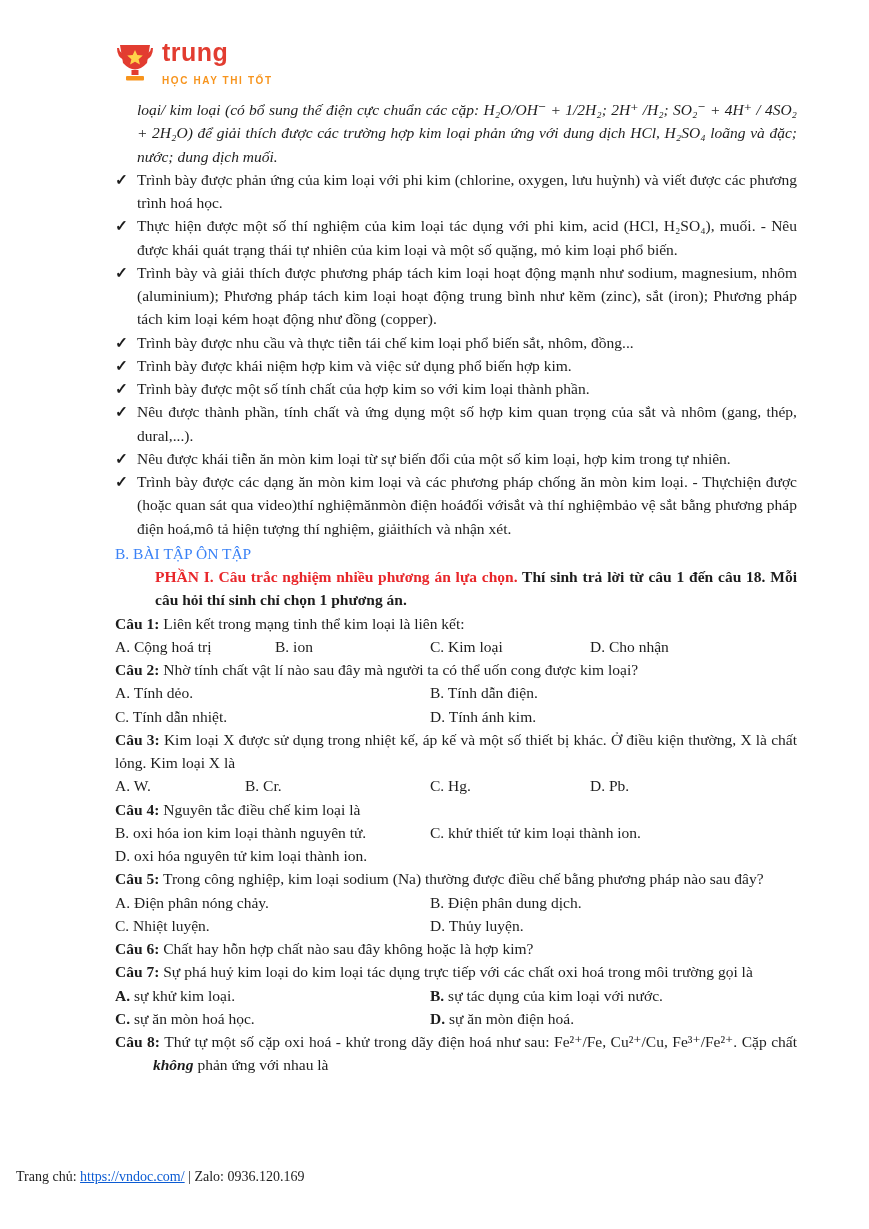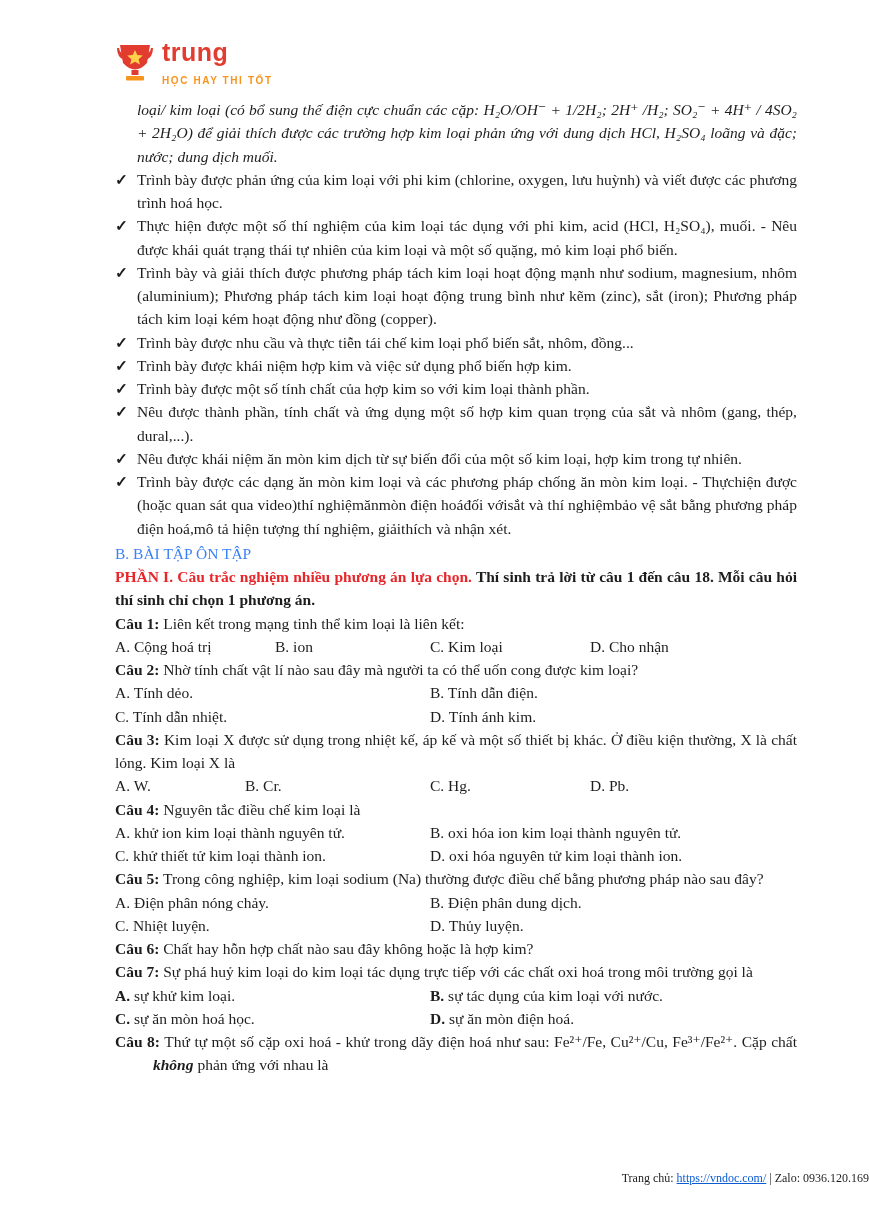--- a/index.html
+++ b/index.html
@@ -17,34 +17,34 @@
   .logo { display:flex; align-items:center; gap:7px; margin-bottom:10px; height:48px; }
   .logo-icon { width:40px; height:42px; flex:0 0 auto; }
   .brand-block { display:flex; flex-direction:column; justify-content:center; }
   .brand { color:#e23c30; font-weight:bold; font-size:25px; line-height:1; letter-spacing:.5px; font-family:"Liberation Sans","DejaVu Sans",sans-serif; }
   .tagline { color:#f7941d; font-weight:bold; font-size:10px; letter-spacing:1.6px; margin-top:8px; font-family:"Liberation Sans","DejaVu Sans",sans-serif; }
   
   .intro { padding-left:22px; text-align:justify;font-style:italic; }
   .bullet { position:relative; padding-left:22px; text-align:justify; }
   .bullet .check { position:absolute; left:0; top:0; font-weight:bold; }
   .section-b { color:#3b82f6; font-weight:normal; margin-top:2px; }
-  .phan { text-align:justify; font-weight:bold; }
+  .phan { text-align:justify; font-weight:bold;margin-left:40px; }
   .phan .red { color:#e8262a; }
   .question { text-align:justify; }
   .q-label { font-weight:bold; }
   .bi { font-weight:bold; font-style:italic;margin-left:38px; }
   .options { display:grid; }
   .opt-4a { grid-template-columns:160px 155px 160px 1fr; }
   .opt-4b { grid-template-columns:130px 185px 160px 1fr; }
   .opt-2  { grid-template-columns:315px 1fr; }
   .bold-letters .letter { font-weight:bold; }
   
   .footer {
     position:absolute; left:16px; right:0; bottom:42px;
-    text-align:right; font-size:12px; color:#1d1d1d;
+    text-align:left; font-size:14px; color:#1d1d1d;
   }
   .footer a, .footer .link { color:#0b5bd3; text-decoration:underline; cursor:pointer; }
 </style>
 </head>
 <body>
 
 <div class="page">
 
   <div class="logo">
     <svg class="logo-icon" viewBox="0 0 40 42" xmlns="http://www.w3.org/2000/svg">
@@ -64,21 +64,21 @@
   <p class="intro">loại/ kim loại (có bổ sung thế điện cực chuẩn các cặp: H₂O/OH⁻ + 1/2H₂; 2H⁺ /H₂; SO₂⁻ + 4H⁺ / 4SO₂ + 2H₂O) để giải thích được các trường hợp kim loại phản ứng với dung dịch HCl, H₂SO₄ loãng và đặc; nước; dung dịch muối.</p>
 
   <div>
       <p class="bullet"><span class="check">✓</span><span>Trình bày được phản ứng của kim loại với phi kim (chlorine, oxygen, lưu huỳnh) và viết được các phương trình hoá học.</span></p>
       <p class="bullet"><span class="check">✓</span><span>Thực hiện được một số thí nghiệm của kim loại tác dụng với phi kim, acid (HCl, H₂SO₄), muối. - Nêu được khái quát trạng thái tự nhiên của kim loại và một số quặng, mỏ kim loại phổ biến.</span></p>
       <p class="bullet"><span class="check">✓</span><span>Trình bày và giải thích được phương pháp tách kim loại hoạt động mạnh như sodium, magnesium, nhôm (aluminium); Phương pháp tách kim loại hoạt động trung bình như kẽm (zinc), sắt (iron); Phương pháp tách kim loại kém hoạt động như đồng (copper).</span></p>
       <p class="bullet"><span class="check">✓</span><span>Trình bày được nhu cầu và thực tiễn tái chế kim loại phổ biến sắt, nhôm, đồng...</span></p>
       <p class="bullet"><span class="check">✓</span><span>Trình bày được khái niệm hợp kim và việc sử dụng phổ biến hợp kim.</span></p>
       <p class="bullet"><span class="check">✓</span><span>Trình bày được một số tính chất của hợp kim so với kim loại thành phần.</span></p>
       <p class="bullet"><span class="check">✓</span><span>Nêu được thành phần, tính chất và ứng dụng một số hợp kim quan trọng của sắt và nhôm (gang, thép, dural,...).</span></p>
-      <p class="bullet"><span class="check">✓</span><span>Nêu được khái niệm ăn mòn kim dịch từ sự biến đổi của một số kim loại, hợp kim trong tự nhiên.</span></p>
+      <p class="bullet"><span class="check">✓</span><span>Nêu được khái tiễn ăn mòn kim loại từ sự biến đổi của một số kim loại, hợp kim trong tự nhiên.</span></p>
       <p class="bullet"><span class="check">✓</span><span>Trình bày được các dạng ăn mòn kim loại và các phương pháp chống ăn mòn kim loại. - Thựchiện được (hoặc quan sát qua video)thí nghiệmănmòn điện hoáđối vớisắt và thí nghiệmbảo vệ sắt bằng phương pháp điện hoá,mô tả hiện tượng thí nghiệm, giảithích và nhận xét.</span></p>
     </div>
 
   <p class="section-b">B. BÀI TẬP ÔN TẬP</p>
 
   <p class="phan"><span class="red">PHẦN I. Câu trắc nghiệm nhiều phương án lựa chọn.</span><span> Thí sinh trả lời từ câu 1 đến câu 18. Mỗi câu hỏi thí sinh chỉ chọn 1 phương án.</span></p>
 
   <div>
       <p class="question"><span class="q-label">Câu 1:</span><span> Liên kết trong mạng tinh thể kim loại là liên kết:</span></p>
       <div class="options opt-4a">
@@ -96,21 +96,20 @@
       </div>
       <p class="question"><span class="q-label">Câu 3:</span><span> Kim loại X được sử dụng trong nhiệt kế, áp kế và một số thiết bị khác. Ở điều kiện thường, X là chất lỏng. Kim loại X là</span></p>
       <div class="options opt-4b">
         <div class="option"><span class="letter">A.</span><span> W.</span></div>
         <div class="option"><span class="letter">B.</span><span> Cr.</span></div>
         <div class="option"><span class="letter">C.</span><span> Hg.</span></div>
         <div class="option"><span class="letter">D.</span><span> Pb.</span></div>
       </div>
       <p class="question"><span class="q-label">Câu 4:</span><span> Nguyên tắc điều chế kim loại là</span></p>
       <div class="options opt-2">
-        <div class="option"><span class="letter">A.</span><span> khử ion kim loại thành nguyên tử.</span></div>
         <div class="option"><span class="letter">B.</span><span> oxi hóa ion kim loại thành nguyên tử.</span></div>
         <div class="option"><span class="letter">C.</span><span> khử thiết tử kim loại thành ion.</span></div>
         <div class="option"><span class="letter">D.</span><span> oxi hóa nguyên tử kim loại thành ion.</span></div>
       </div>
       <p class="question"><span class="q-label">Câu 5:</span><span> Trong công nghiệp, kim loại sodium (Na) thường được điều chế bằng phương pháp nào sau đây?</span></p>
       <div class="options opt-2">
         <div class="option"><span class="letter">A.</span><span> Điện phân nóng chảy.</span></div>
         <div class="option"><span class="letter">B.</span><span> Điện phân dung dịch.</span></div>
         <div class="option"><span class="letter">C.</span><span> Nhiệt luyện.</span></div>
         <div class="option"><span class="letter">D.</span><span> Thủy luyện.</span></div>

